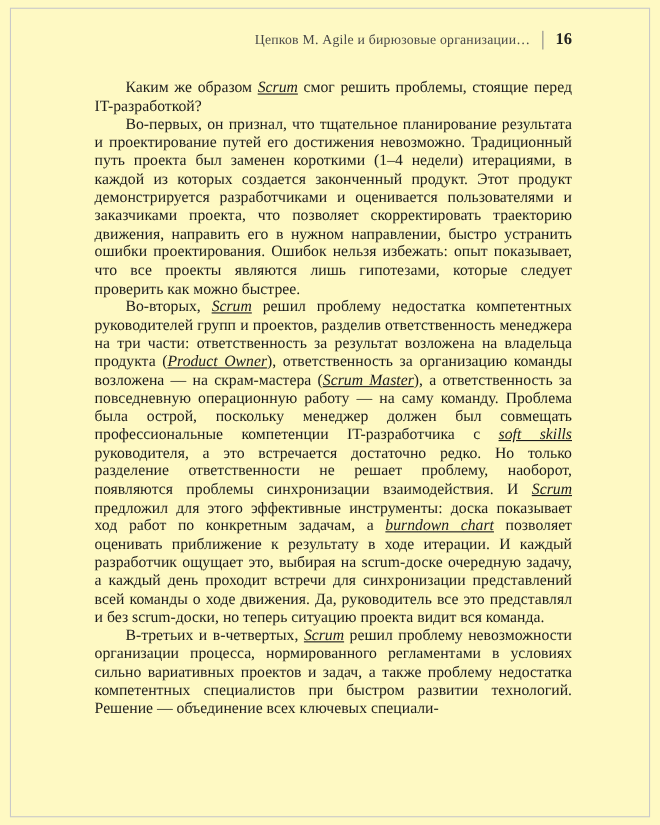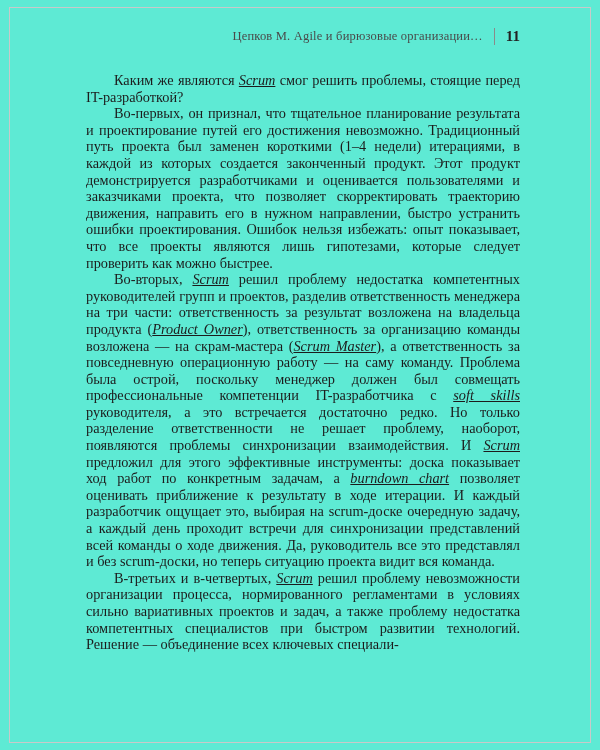--- a/index.html
+++ b/index.html
@@ -4,21 +4,21 @@
 <style>
   html, body {
     margin: 0;
     padding: 0;
     background: #ffffff;
   }
   .page {
     position: relative;
     width: 600px;
     height: 750px;
-    background: #5eead4;
+    background: #fef9c3;
     overflow: hidden;
     font-family: "Liberation Serif", "DejaVu Serif", serif;
   }
   .scan-border {
     position: absolute;
     left: 9px;
     top: 7px;
     right: 9px;
     bottom: 7px;
     border: 1px solid #c9c9c9;
@@ -71,22 +71,22 @@
 </style>
 </head>
 <body>
 
 <div class="page">
   <div class="scan-border"></div>
   <div class="content">
     <div class="header">
       <span class="title">Цепков М. Agile и бирюзовые организации…</span>
       <span class="divider"></span>
-      <span class="pagenum">11</span>
+      <span class="pagenum">16</span>
     </div>
     <div class="body-text">
-        <p><span>Каким же являются </span><span class="it">Scrum</span><span> смог решить проблемы, стоящие перед IT-разработкой?</span></p>
+        <p><span>Каким же образом </span><span class="it">Scrum</span><span> смог решить проблемы, стоящие перед IT-разработкой?</span></p>
         <p><span>Во-первых, он признал, что тщательное планирование результата и проектирование путей его достижения невозможно. Традиционный путь проекта был заменен короткими (1–4 недели) итерациями, в каждой из которых создается законченный продукт. Этот продукт демонстрируется разработчиками и оценивается пользователями и заказчиками проекта, что позволяет скорректировать траекторию движения, направить его в нужном направлении, быстро устранить ошибки проектирования. Ошибок нельзя избежать: опыт показывает, что все проекты являются лишь гипотезами, которые следует проверить как можно быстрее.</span></p>
         <p><span>Во-вторых, </span><span class="it">Scrum</span><span> решил проблему недостатка компетентных руководителей групп и проектов, разделив ответственность менеджера на три части: ответственность за результат возложена на владельца продукта (</span><span class="it">Product Owner</span><span>), ответственность за организацию команды возложена — на скрам-мастера (</span><span class="it">Scrum Master</span><span>), а ответственность за повседневную операционную работу — на саму команду. Проблема была острой, поскольку менеджер должен был совмещать профессиональные компетенции IT-разработчика с </span><span class="it">soft skills</span><span> руководителя, а это встречается достаточно редко. Но только разделение ответственности не решает проблему, наоборот, появляются проблемы синхронизации взаимодействия. И </span><span class="it">Scrum</span><span> предложил для этого эффективные инструменты: доска показывает ход работ по конкретным задачам, а </span><span class="it">burndown chart</span><span> позволяет оценивать приближение к результату в ходе итерации. И каждый разработчик ощущает это, выбирая на scrum-доске очередную задачу, а каждый день проходит встречи для синхронизации представлений всей команды о ходе движения. Да, руководитель все это представлял и без scrum-доски, но теперь ситуацию проекта видит вся команда.</span></p>
         <p><span>В-третьих и в-четвертых, </span><span class="it">Scrum</span><span> решил проблему невозможности организации процесса, нормированного регламентами в условиях сильно вариативных проектов и задач, а также проблему недостатка компетентных специалистов при быстром развитии технологий. Решение — объединение всех ключевых специали-</span></p>
       </div>
   </div>
 </div>
 
 </body></html>

